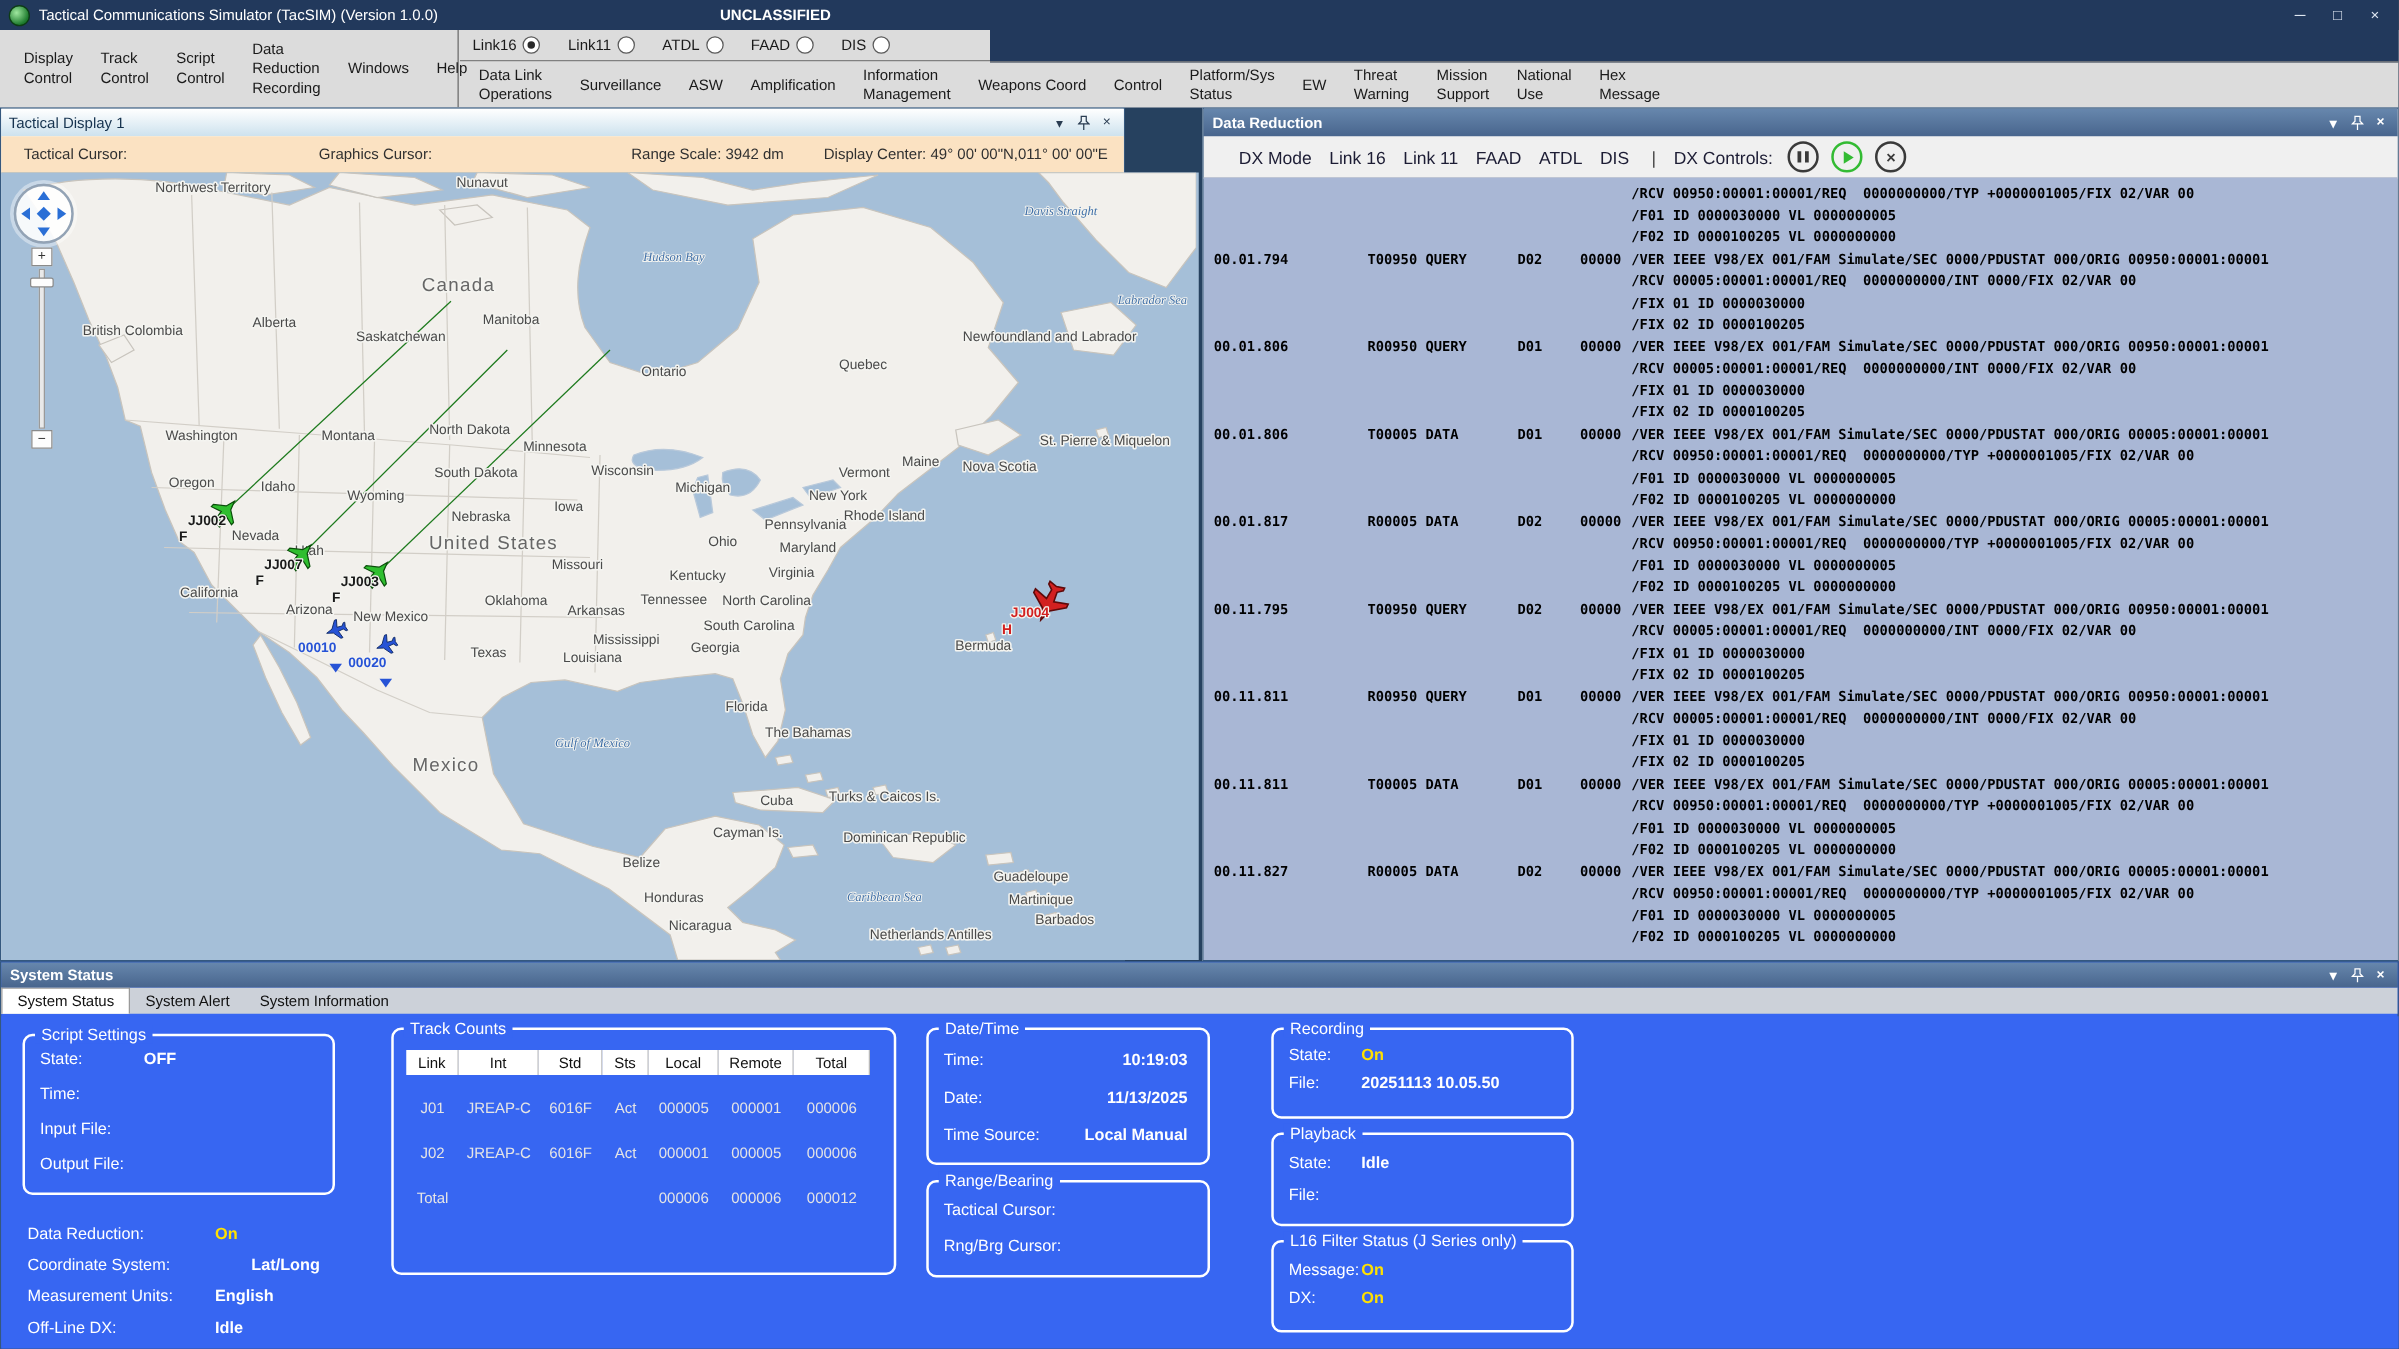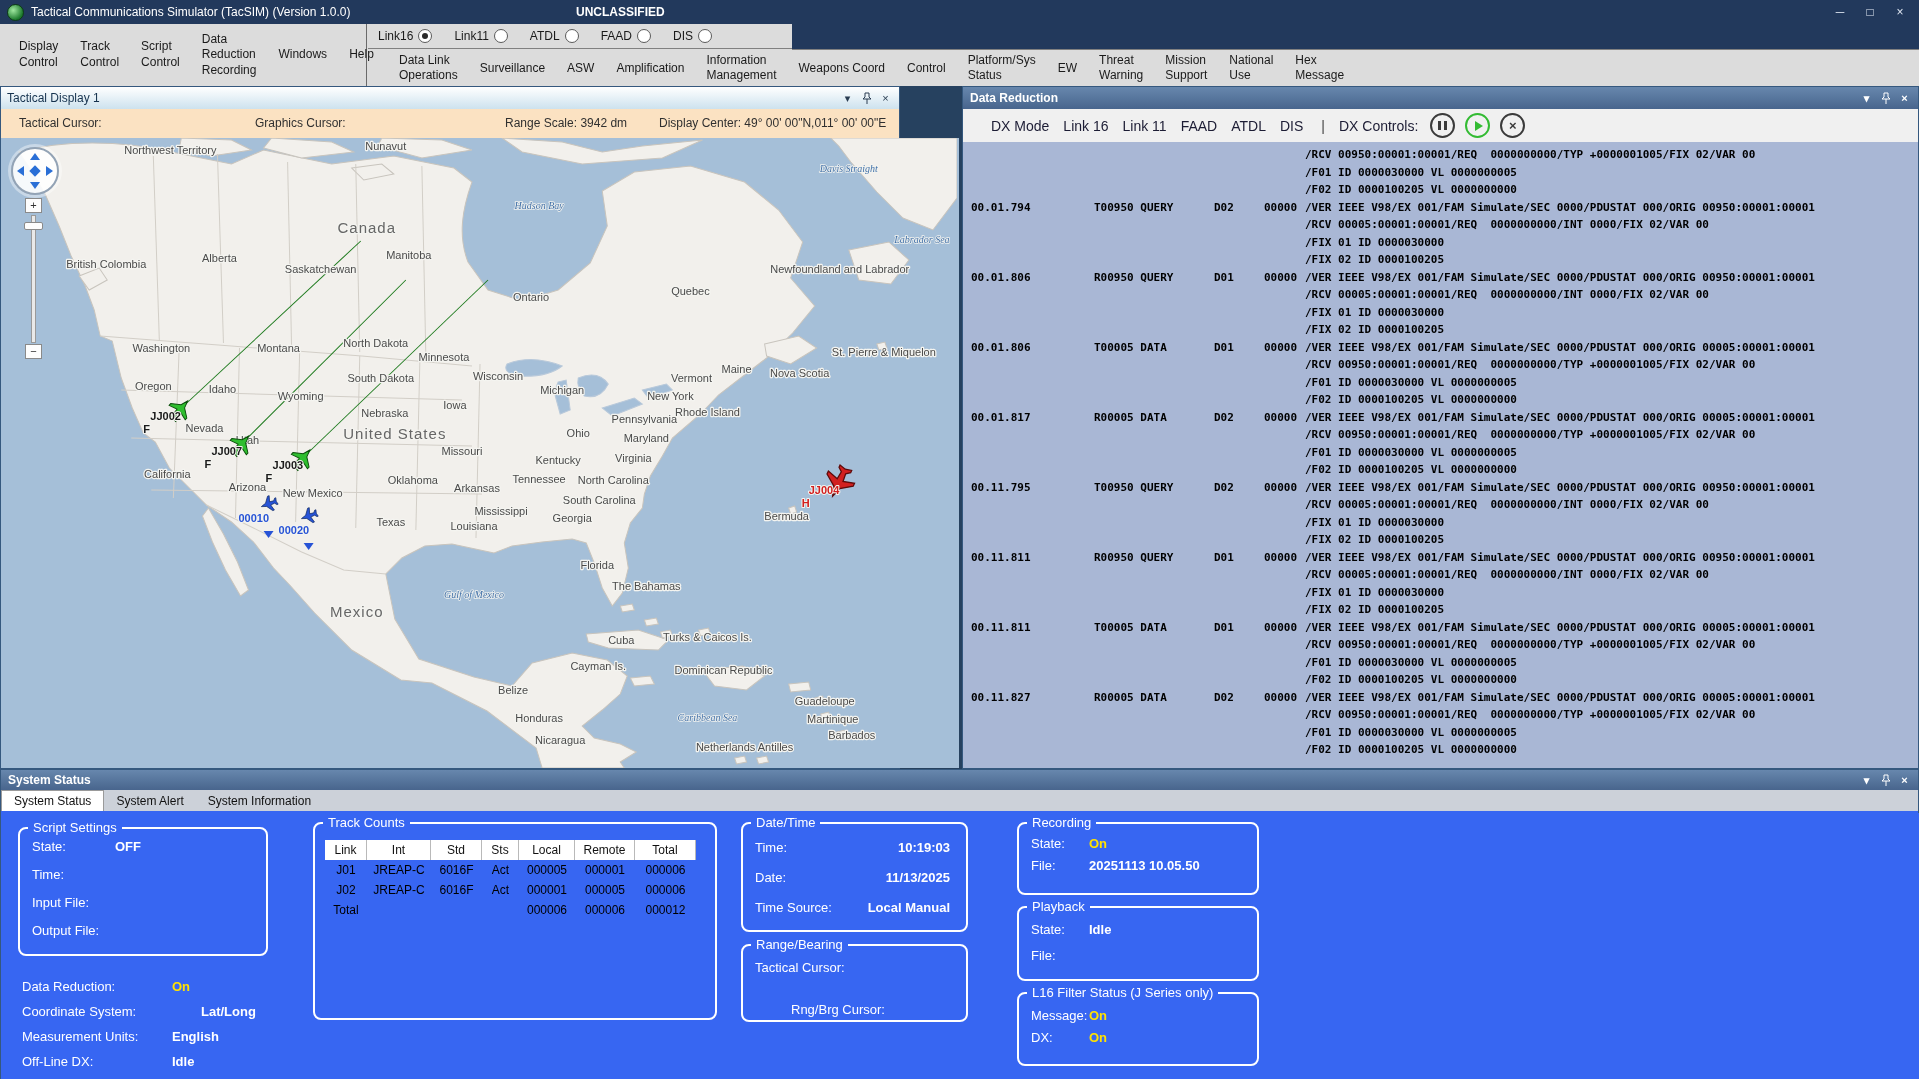--- a/index.html
+++ b/index.html
@@ -17,21 +17,21 @@
   .topbar{position:absolute;left:0;top:24px;width:1919px;height:62px;background:#dcdcdc;}
   .menublock{position:absolute;left:0;top:0;width:367px;height:62px;border-right:1px solid #6a6a6a;
              display:flex;align-items:center;padding-left:8px;box-sizing:border-box;}
   .menuitem{padding:0 11px;font-size:12px;color:#1a1a1a;white-space:pre-line;line-height:1.3;}
   .radiorow{position:absolute;left:368px;top:0;width:424px;height:25px;border-bottom:1px solid #808080;
             display:flex;align-items:center;padding-left:10px;box-sizing:border-box;}
   .radioitem{display:flex;align-items:center;margin-right:22px;font-size:12px;color:#1a1a1a;}
   .radiocirc{width:12px;height:12px;border:1px solid #5a5a5a;border-radius:50%;background:#fff;margin-left:5px;position:relative;}
   .radiocirc.sel:after{content:"";position:absolute;left:3px;top:3px;width:6px;height:6px;border-radius:50%;background:#2a2a2a;}
   .darkfill{position:absolute;left:792px;top:0;width:1127px;height:25px;background:#22395c;border-bottom:1px solid #808080;}
-  .toolbar{position:absolute;left:368px;top:26px;width:1551px;height:36px;display:flex;align-items:center;padding-left:20px;box-sizing:border-box;}
+  .toolbar{position:absolute;left:368px;top:26px;width:1551px;height:36px;display:flex;align-items:center;padding-left:4px;box-sizing:border-box;}
   .toolbtn{padding:0 11px;font-size:12px;color:#1a1a1a;white-space:pre-line;line-height:1.25;}
   
   .panel{position:absolute;background:#fff;border:1px solid #35587e;box-sizing:border-box;}
   .phead-light{height:22px;background:linear-gradient(#ffffff,#cde2ee);color:#15324e;font-size:12px;
                display:flex;align-items:center;padding:0 6px;position:relative;}
   .phead-dark{height:22px;background:linear-gradient(#6787ad,#48658d);color:#fff;font-size:12px;font-weight:bold;
               display:flex;align-items:center;padding:0 7px;position:relative;}
   .pbtns{position:absolute;right:4px;top:0;height:22px;display:flex;align-items:center;}
   .pbtn{width:19px;height:16px;display:flex;align-items:center;justify-content:center;font-size:11px;}
   .phead-light .pbtn{color:#2a3d52;} .phead-dark .pbtn{color:#fff;}
@@ -84,21 +84,21 @@
   .gtitle{position:absolute;top:-9px;left:8px;background:#3766f2;padding:0 5px;font-size:13px;color:#fff;white-space:nowrap;}
   .grow{position:absolute;left:0;width:100%;height:20px;}
   .glabel{position:absolute;left:12px;}
   .gval{position:absolute;font-weight:bold;white-space:pre;}
   .gval.accent{color:#ffe100;}
   .freerow{position:absolute;height:20px;}
   .tctable{position:absolute;left:10px;top:16px;}
   .tcrow{display:flex;}
   .tccell{height:20px;line-height:20px;text-align:center;font-size:12px;white-space:pre;}
   .tchead .tccell{background:#fff;color:#111;border-right:1px solid #b9b9b9;box-sizing:border-box;}
-  .tcbody .tccell{color:#000000;}
+  .tcbody .tccell{color:#e5e5e5;margin-top:16px;}
   .pinicon{display:inline-block;}
 </style>
 </head>
 <body>
 
 <div id="app">
 
   <div class="titlebar">
     <div class="appicon"></div>
     <div class="apptitle">Tactical Communications Simulator (TacSIM)  (Version 1.0.0)</div>
@@ -622,21 +622,21 @@
             <span class="glabel">Time Source:</span>
             <span class="gval" style="right: 16px;">Local Manual</span>
           </div>
         </div>
         <div class="gbox" style="left: 740px; top: 131px; width: 227px; height: 78px;">
           <span class="gtitle">Range/Bearing</span>
           <div class="grow" style="top: 14px;">
             <span class="glabel">Tactical Cursor:</span>
             <span class="gval" style="left: 150px;"></span>
           </div>
-          <div class="grow" style="top: 56px; margin-left: 36px;">
+          <div class="grow" style="top: 43px;">
             <span class="glabel">Rng/Brg Cursor:</span>
             <span class="gval" style="left: 150px;"></span>
           </div>
         </div>
         <div class="gbox" style="left: 1016px; top: 9px; width: 242px; height: 73px;">
           <span class="gtitle">Recording</span>
           <div class="grow" style="top: 12px;">
             <span class="glabel">State:</span>
             <span class="gval accent" style="left: 70px;">On</span>
           </div>

